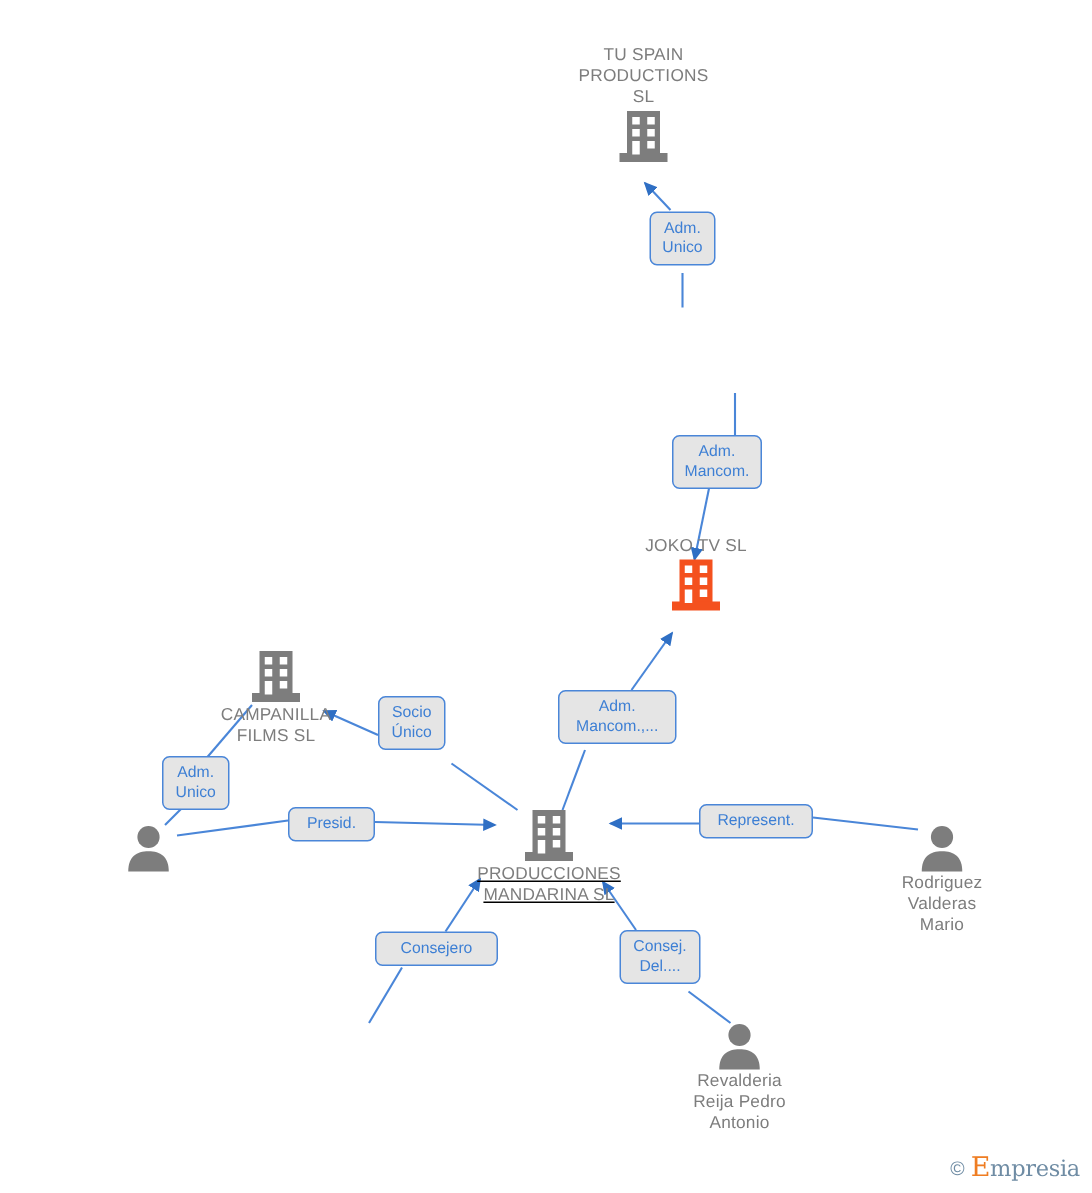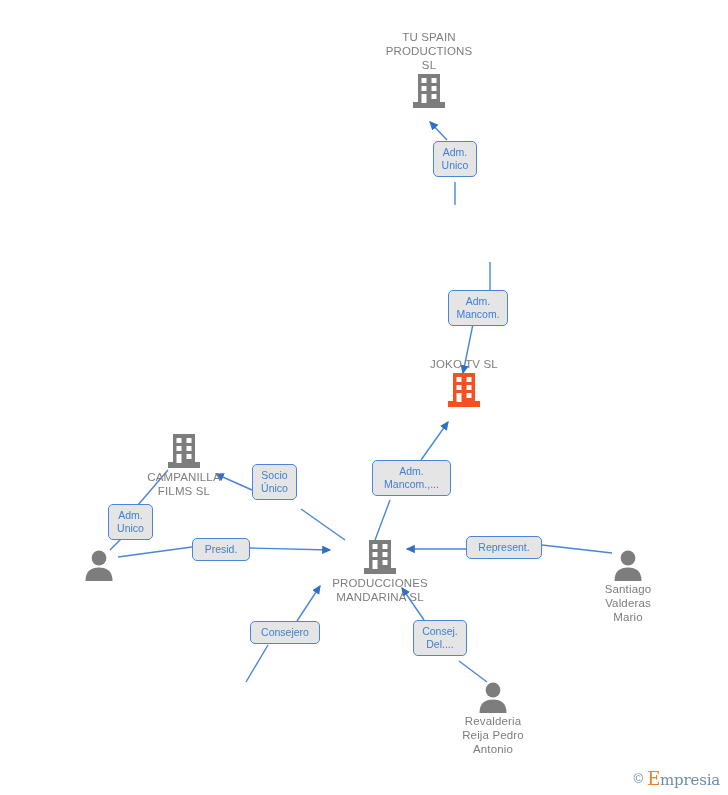--- a/index.html
+++ b/index.html
@@ -169,21 +169,21 @@
       <rect x="19.5" y="6" width="5" height="5" fill="#ffffff"></rect>
       <rect x="9.5" y="14" width="5" height="5" fill="#ffffff"></rect>
       <rect x="19.5" y="14" width="5" height="5" fill="#ffffff"></rect>
       <rect x="19.5" y="22" width="5" height="5" fill="#ffffff"></rect>
       <rect x="9.5" y="22" width="5" height="9" fill="#ffffff"></rect>
     </svg>
     <div class="label">CAMPANILLA
 FILMS  SL</div>
   </div>
 
-  <div class="node company" style="left:380px; top:538px;">
+  <div class="node company" style="left:366px; top:538px;text-decoration:underline;">
     <svg class="glyph" width="34" height="38" viewBox="0 0 34 38">
       <rect x="6" y="2" width="22" height="30" fill="#7d7d7d"></rect>
       <rect x="1" y="30" width="32" height="6" fill="#7d7d7d"></rect>
       <rect x="9.5" y="6" width="5" height="5" fill="#ffffff"></rect>
       <rect x="19.5" y="6" width="5" height="5" fill="#ffffff"></rect>
       <rect x="9.5" y="14" width="5" height="5" fill="#ffffff"></rect>
       <rect x="19.5" y="14" width="5" height="5" fill="#ffffff"></rect>
       <rect x="19.5" y="22" width="5" height="5" fill="#ffffff"></rect>
       <rect x="9.5" y="22" width="5" height="9" fill="#ffffff"></rect>
     </svg>
@@ -196,21 +196,21 @@
       <circle cx="16" cy="10" r="7.4" fill="#7d7d7d"></circle>
       <path d="M2.5,33 C2.5,23 8,19.5 16,19.5 C24,19.5 29.5,23 29.5,33 Z" fill="#7d7d7d"></path>
     </svg>
   </div>
 
   <div class="node person" style="left:628px; top:548px;">
     <svg class="glyph" width="32" height="34" viewBox="0 0 32 34">
       <circle cx="16" cy="10" r="7.4" fill="#7d7d7d"></circle>
       <path d="M2.5,33 C2.5,23 8,19.5 16,19.5 C24,19.5 29.5,23 29.5,33 Z" fill="#7d7d7d"></path>
     </svg>
-    <div class="label">Santiago
+    <div class="label">Rodriguez
 Valderas
 Mario</div>
   </div>
 
 
   <div class="node person" style="left:493px; top:680px;">
     <svg class="glyph" width="32" height="34" viewBox="0 0 32 34">
       <circle cx="16" cy="10" r="7.4" fill="#7d7d7d"></circle>
       <path d="M2.5,33 C2.5,23 8,19.5 16,19.5 C24,19.5 29.5,23 29.5,33 Z" fill="#7d7d7d"></path>
     </svg>
@@ -231,21 +231,21 @@
   <div class="chip" style="left:108px; top:504px; width:45px;">Adm.
 Unico</div>
 
   <div class="chip" style="left:252px; top:464px; width:45px;">Socio
 Único</div>
 
   <div class="chip" style="left:192px; top:538px; width:58px;">Presid.</div>
 
   <div class="chip" style="left:466px; top:536px; width:76px;">Represent.</div>
 
-  <div class="chip" style="left:250px; top:621px; width:70px;">Consejero</div>
+  <div class="chip" style="left:250px; top:621px; width:82px;">Consejero</div>
 
   <div class="chip" style="left:413px; top:620px; width:54px;">Consej.
 Del....</div>
 
   <div id="watermark">
     <span class="copy">©</span>
     <span class="brand"><span class="cap">E</span><span>mpresia</span></span>
   </div>
 
 </div>

